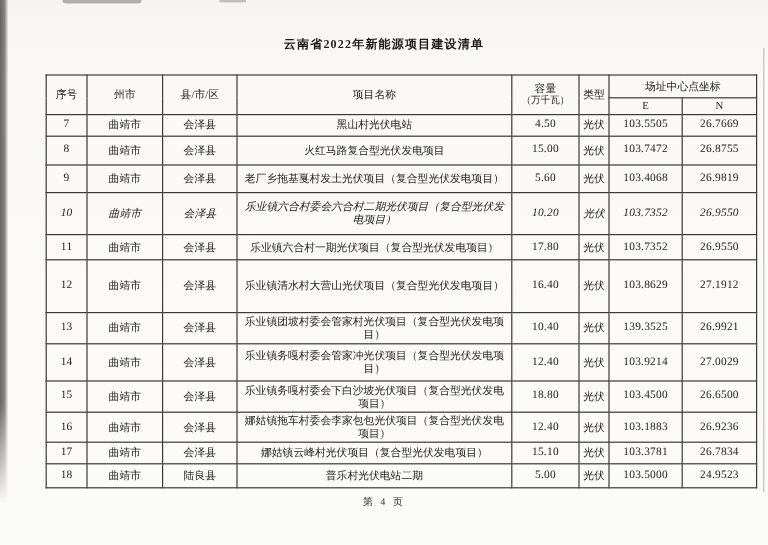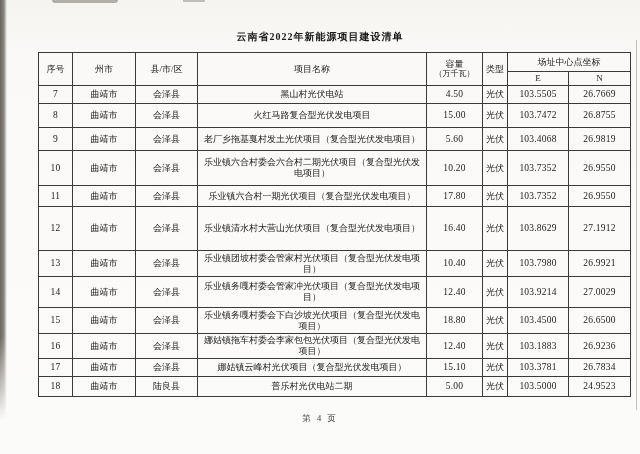--- a/index.html
+++ b/index.html
@@ -19,40 +19,40 @@
   }
   .scan-smudge-top1 { position:absolute; left:52px; top:0; width:66px; height:3px; background:#7a746e; opacity:.55; border-radius:0 0 3px 3px; }
   .scan-smudge-top2 { position:absolute; left:183px; top:0; width:22px; height:2px; background:#8d8781; opacity:.5; }
   .scan-edge-right { position:absolute; right:3px; top:40px; width:1px; height:370px; background:#c2beb8; }
 
   .page-title {
     position:absolute; top:30px; left:0; width:100%;
     text-align:center; font-size:10px; font-weight:bold; letter-spacing:1px; color:#1b1b1b;
   }
   table.projects {
-    position:absolute; left:38px; top:52px; width:592px;
+    position:absolute; left:38px; top:62px; width:592px;
     border-collapse:collapse; table-layout:fixed;
   }
   .projects th, .projects td {
     border:1px solid #3a3a3a;
     font-size:9px; font-weight:normal; line-height:11px;
     text-align:center; vertical-align:middle;
     padding:1px 3px; color:#222;
     overflow:hidden;
   }
   .projects thead tr.h1 { height:19px; }
   .projects thead tr.h2 { height:13px; }
   .cap-line { display:block; line-height:10px;font-family:Liberation Serif, serif; }
   .cap-sub { font-size:8px; }
   .projects td.c-num { font-size:9.5px; letter-spacing:0.2px; }
   .projects td.c-project { padding:1px 6px; }
   tbody tr:nth-child(1)  { height:18px; }
   tbody tr:nth-child(2)  { height:24px; }
   tbody tr:nth-child(3)  { height:23px; }
-  tbody tr:nth-child(4)  { height:35px; }
+  tbody tr:nth-child(4)  { height:35px;font-style:italic; }
   tbody tr:nth-child(5)  { height:21px; }
   tbody tr:nth-child(6)  { height:44px; }
   tbody tr:nth-child(7)  { height:26px;padding-left:24px; }
   tbody tr:nth-child(8)  { height:31px; }
   tbody tr:nth-child(9)  { height:26px; }
   tbody tr:nth-child(10) { height:16px; }
   tbody tr:nth-child(11) { height:18px;margin-top:12px; }
   tbody tr:nth-child(12) { height:20px; }
   .page-footer {
     position:absolute; top:413px; left:0; width:100%;
@@ -159,21 +159,21 @@
     <td class="c-num">103.8629</td>
     <td class="c-num">27.1912</td>
   </tr>
       <tr>
     <td class="c-num">13</td>
     <td>曲靖市</td>
     <td>会泽县</td>
     <td class="c-project">乐业镇团坡村委会管家村光伏项目（复合型光伏发电项目）</td>
     <td class="c-num">10.40</td>
     <td>光伏</td>
-    <td class="c-num">103.7980</td>
+    <td class="c-num">139.3525</td>
     <td class="c-num">26.9921</td>
   </tr>
       <tr>
     <td class="c-num">14</td>
     <td>曲靖市</td>
     <td>会泽县</td>
     <td class="c-project">乐业镇务嘎村委会管家冲光伏项目（复合型光伏发电项目）</td>
     <td class="c-num">12.40</td>
     <td>光伏</td>
     <td class="c-num">103.9214</td>

